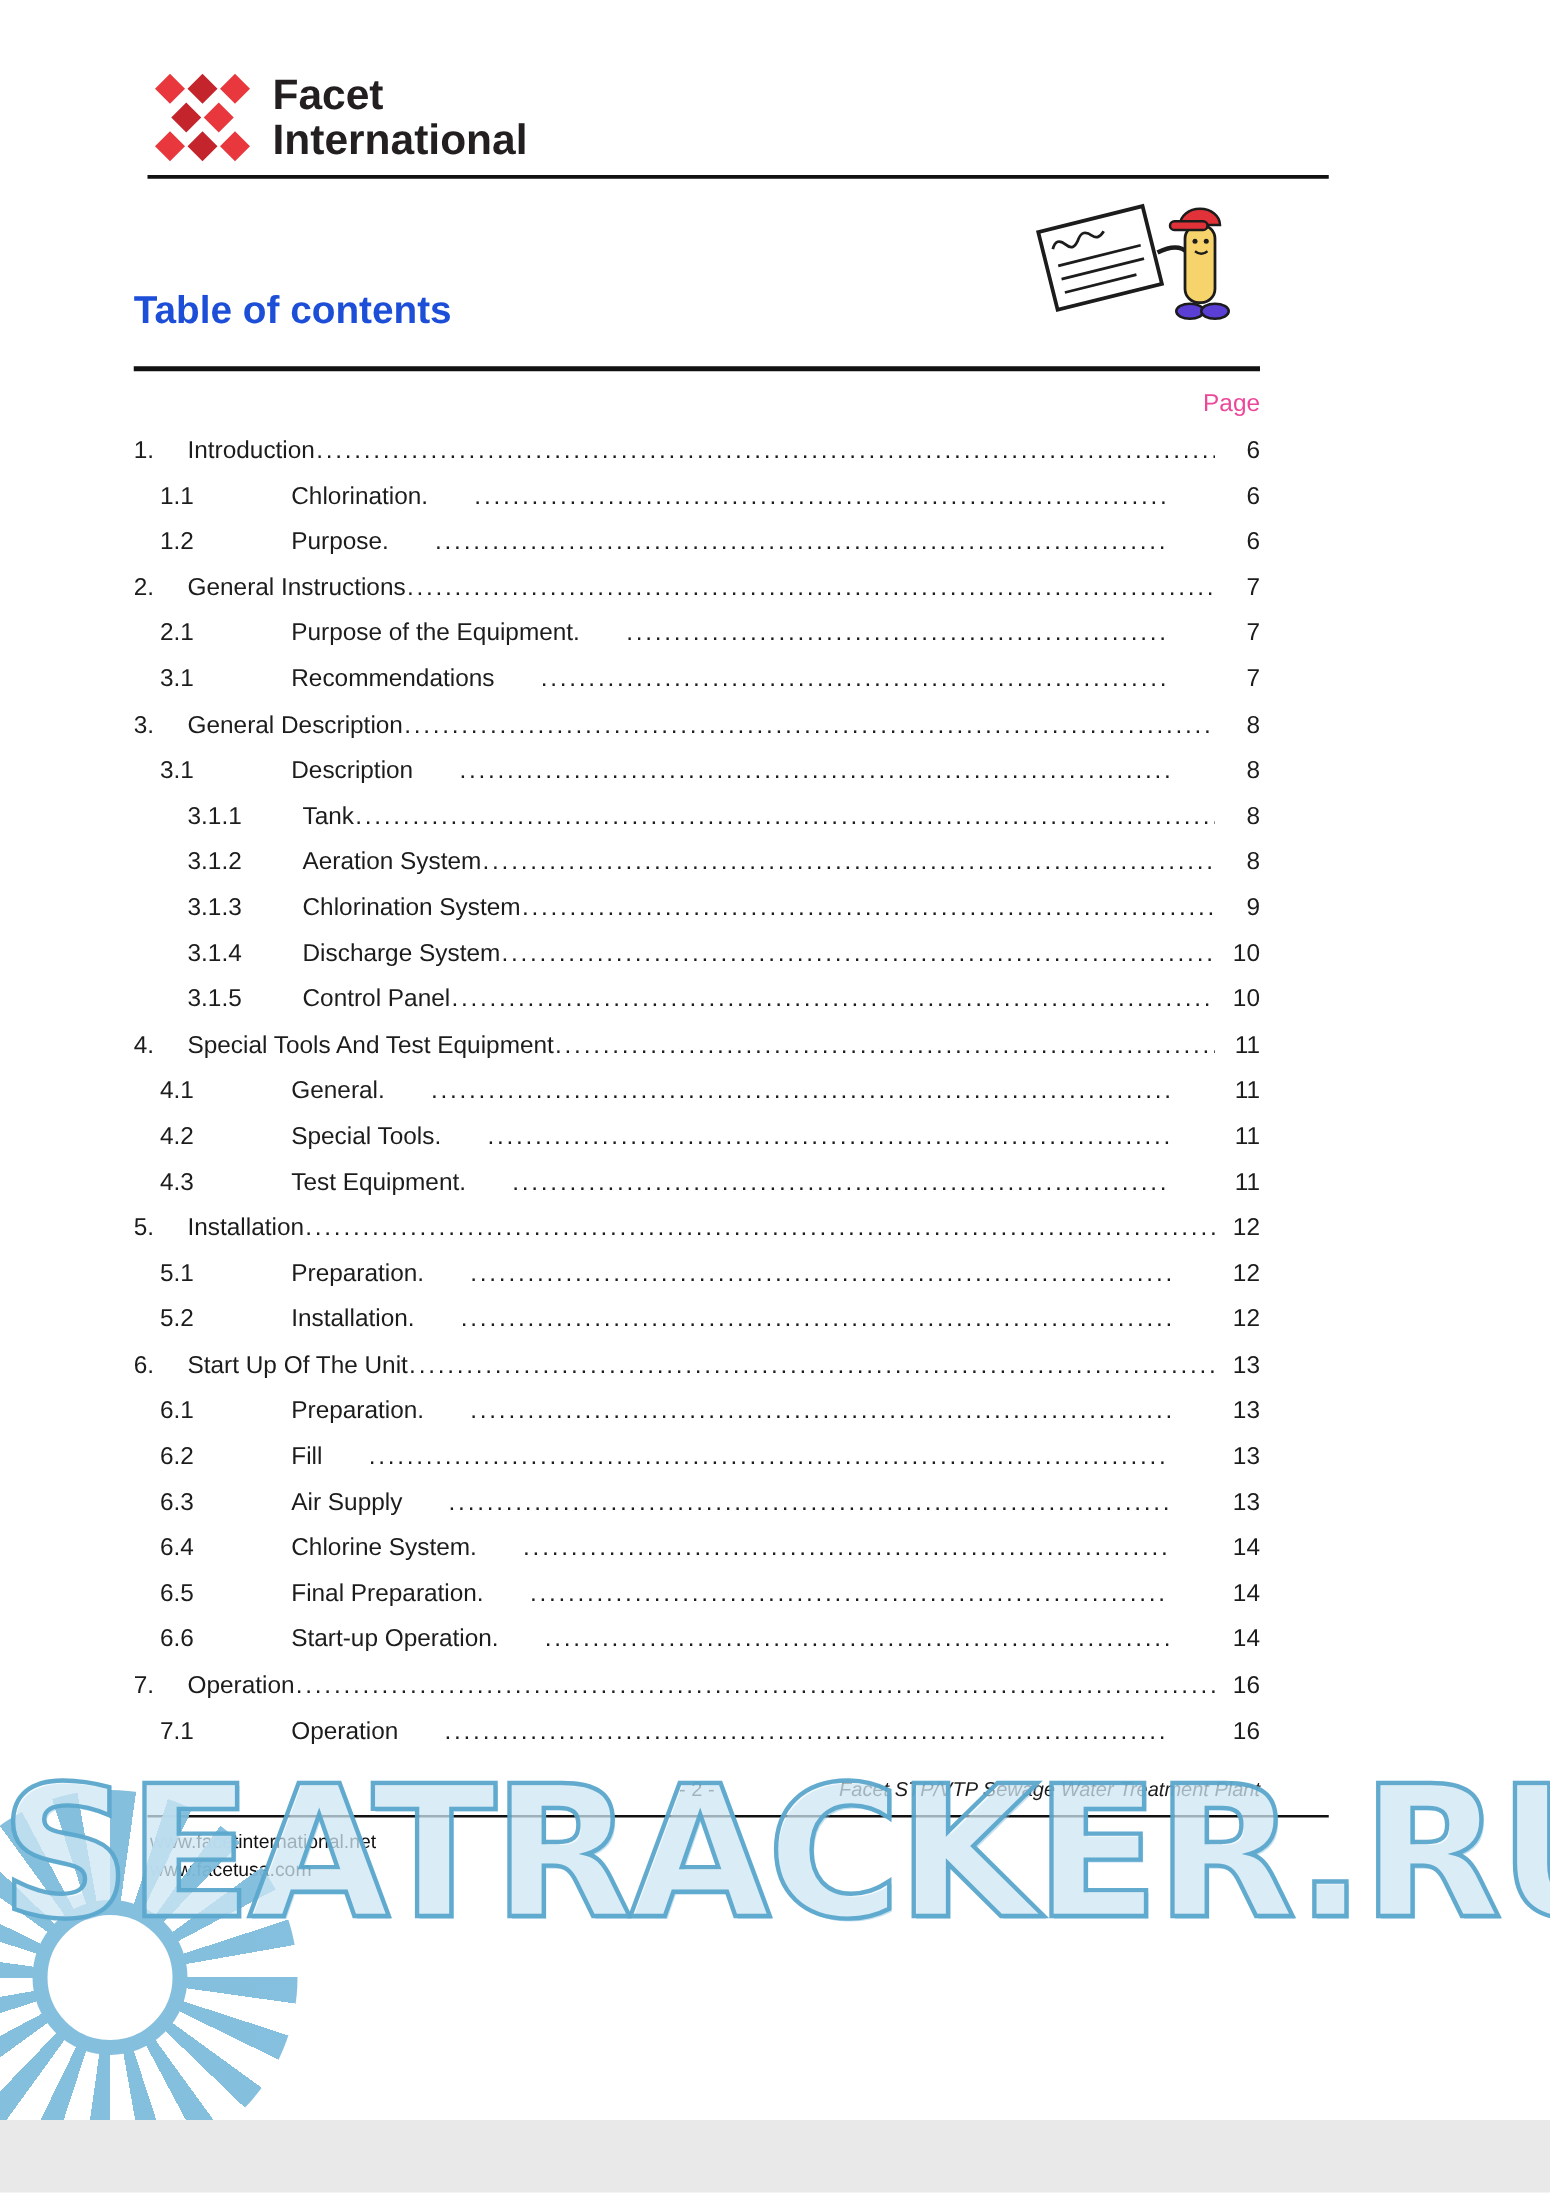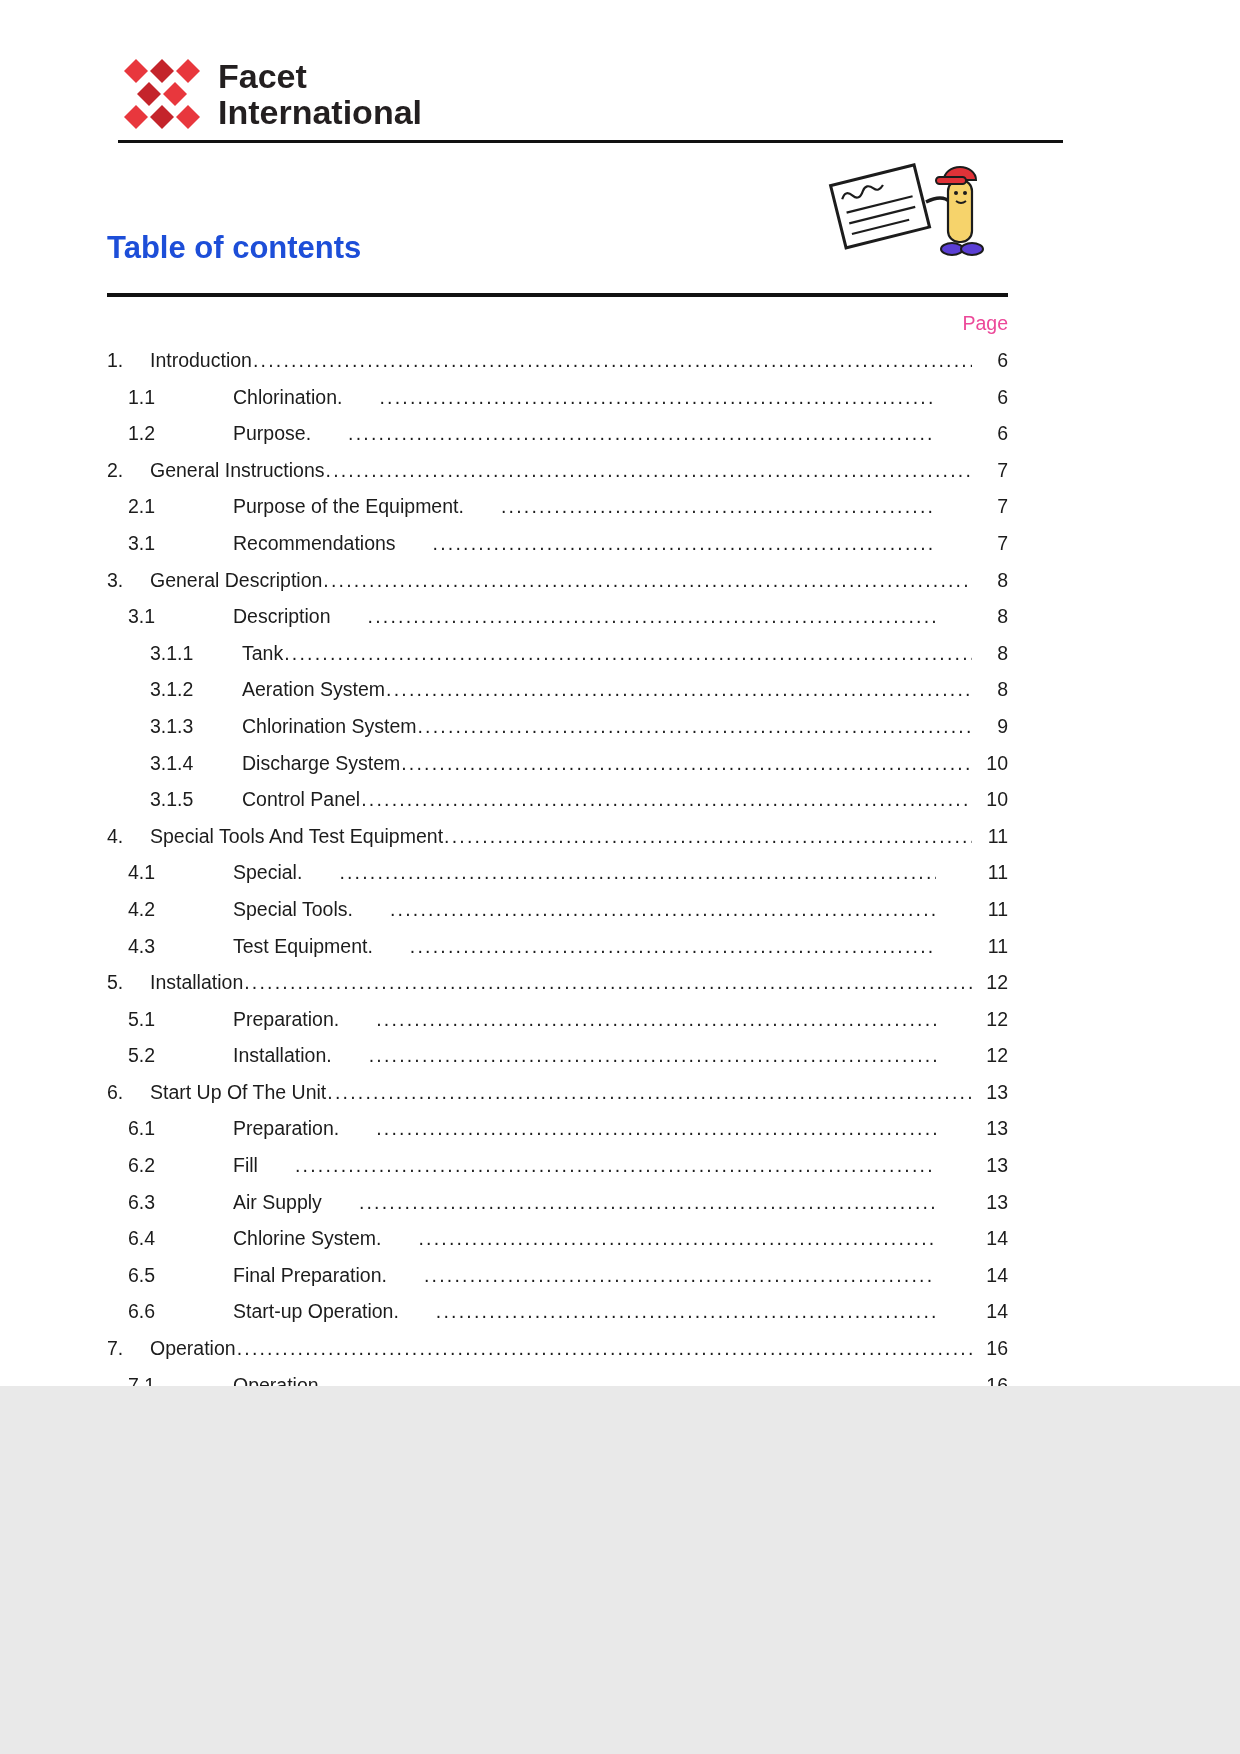--- a/index.html
+++ b/index.html
@@ -2,21 +2,21 @@
 <html><head>
 <meta charset="utf-8">
 <style>
   * { margin: 0; padding: 0; box-sizing: border-box; }
   html, body { background: #e9e9e9; }
   body { font-family: "Liberation Sans", "DejaVu Sans", sans-serif; }
 
   .page {
     position: relative;
     width: 1240px;
-    height: 1386px;
+    height: 1696px;
     margin: 0 auto;
     background: #ffffff;
     overflow: hidden;
     color: #1c1c1c;
   }
 
   
   .header-logo { position: absolute; top: 57px; left: 120px; display: flex; align-items: center; gap: 14px; }
   .logo-mark { width: 84px; height: 74px; flex: none; }
   .logo-text { font-weight: bold; font-size: 34px; line-height: 36px; color: #231f20; letter-spacing: 0px; }
@@ -208,21 +208,21 @@
       <span class="toc-page">10</span>
     </div>
       <div class="toc-row lvl1">
       <span class="toc-num">4.</span>
       <span class="toc-label">Special Tools And Test Equipment</span>
       <span class="toc-dots"></span>
       <span class="toc-page">11</span>
     </div>
       <div class="toc-row lvl2">
       <span class="toc-num">4.1</span>
-      <span class="toc-label">Special.</span>
+      <span class="toc-label">General.</span>
       <span class="toc-dots"></span>
       <span class="toc-page">11</span>
     </div>
       <div class="toc-row lvl2">
       <span class="toc-num">4.2</span>
       <span class="toc-label">Special Tools.</span>
       <span class="toc-dots"></span>
       <span class="toc-page">11</span>
     </div>
       <div class="toc-row lvl2">

